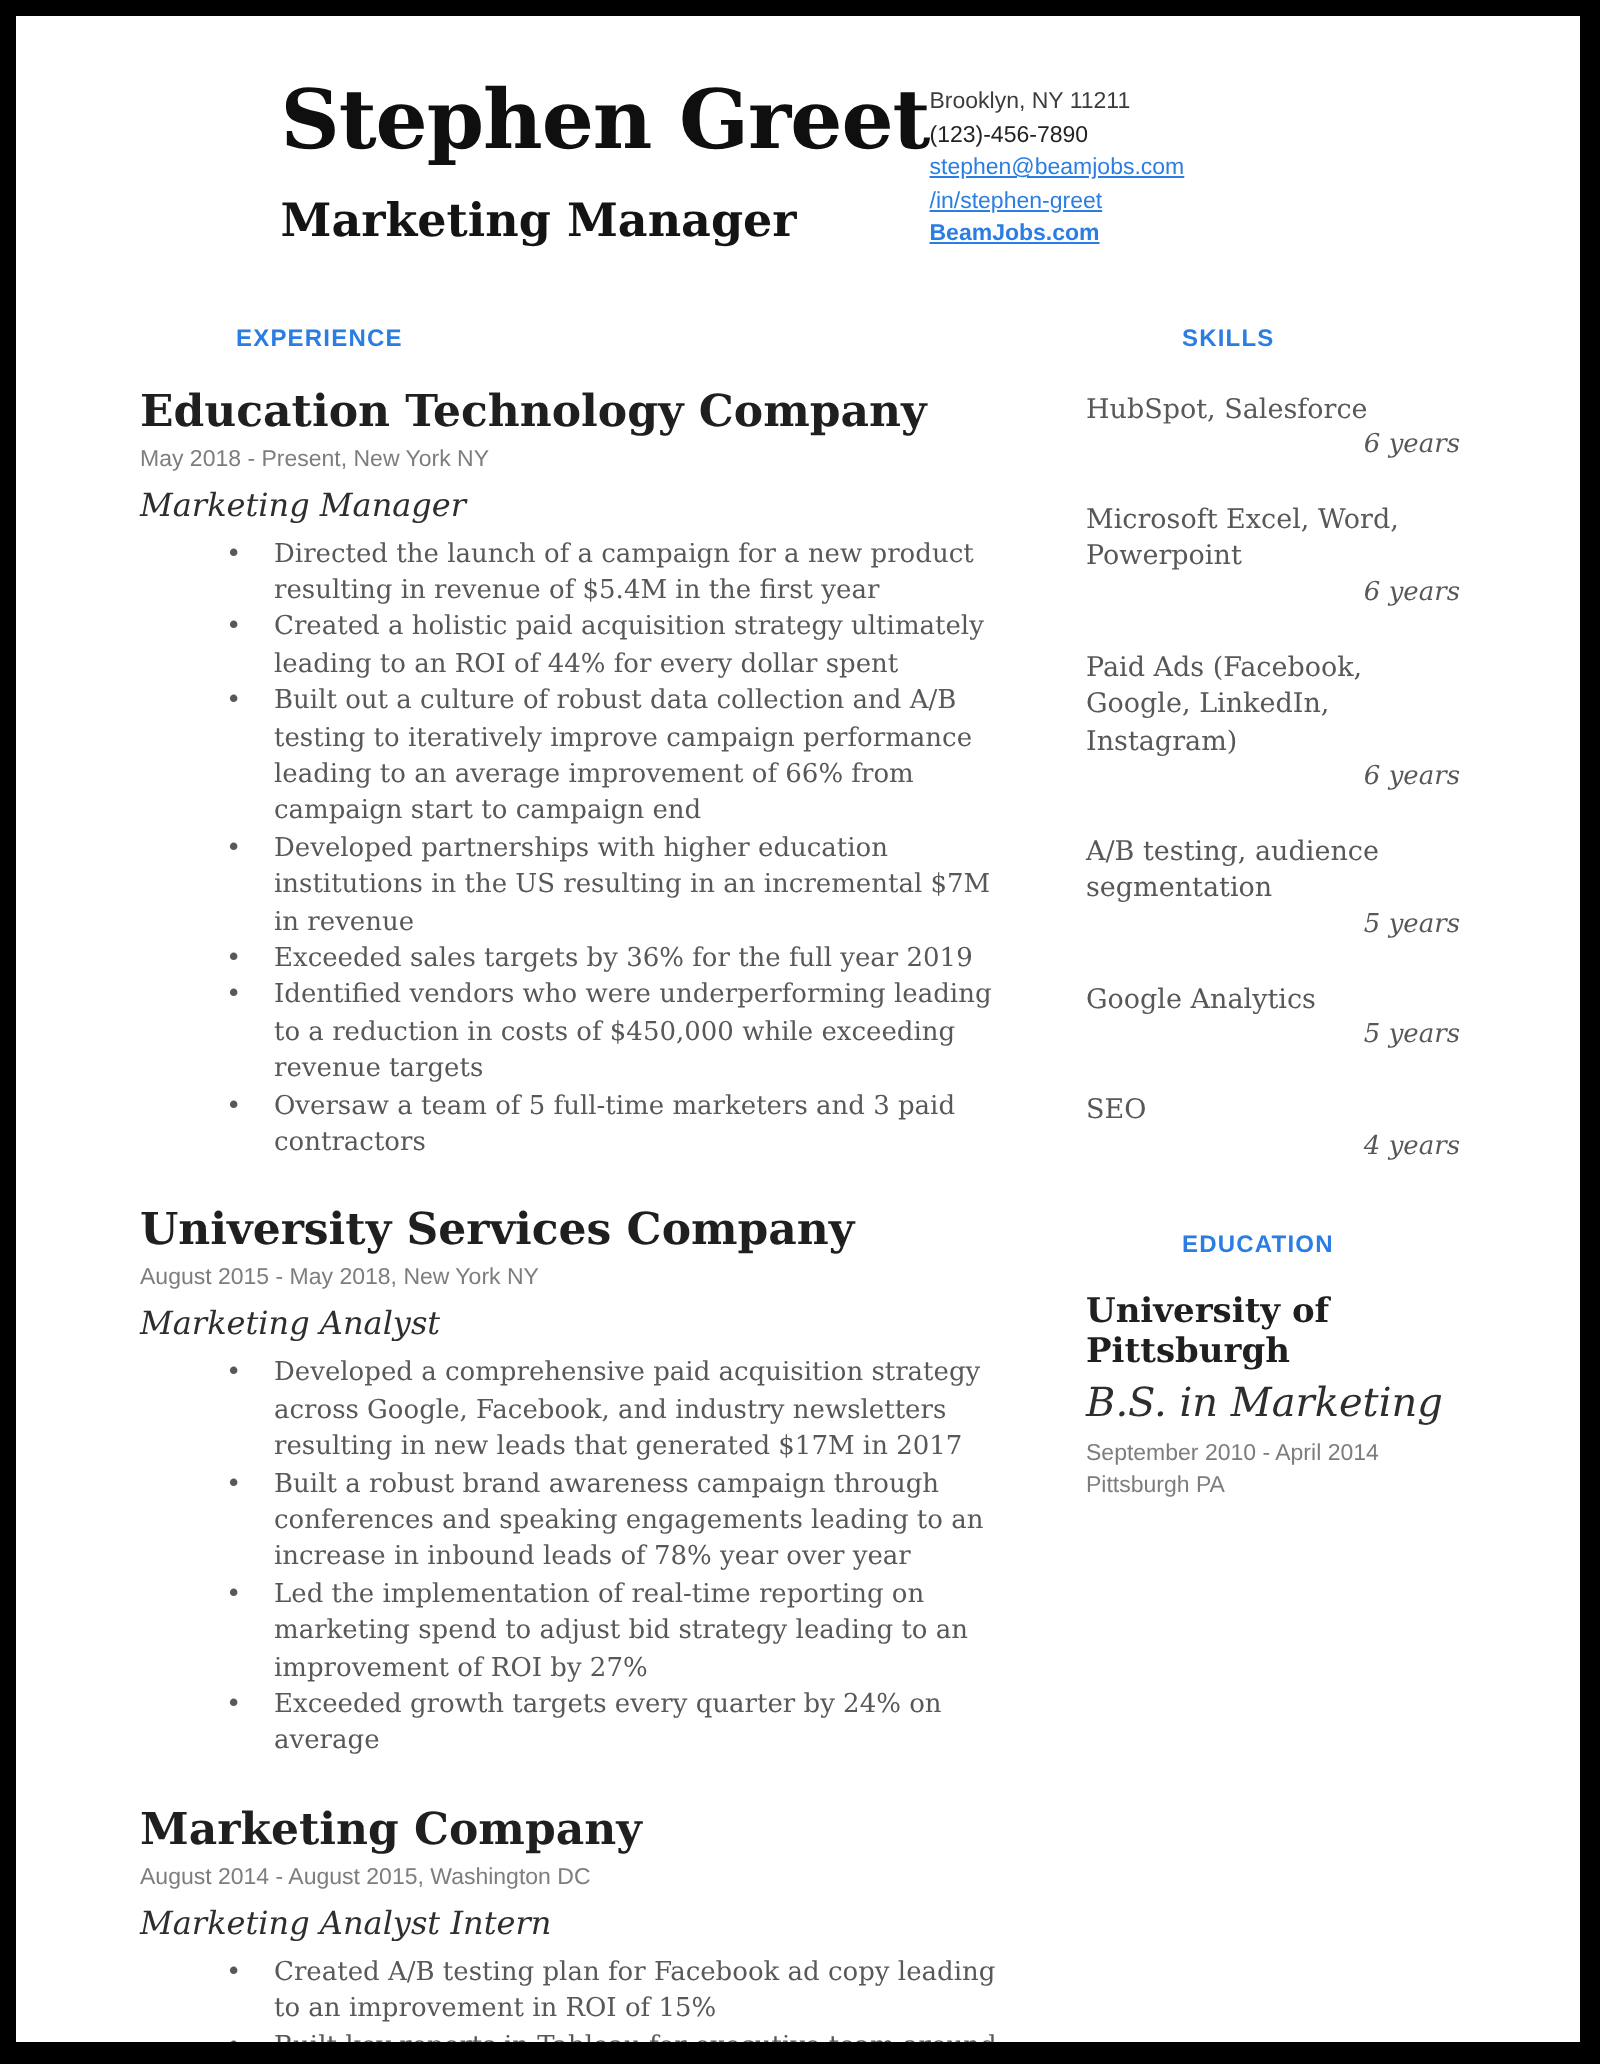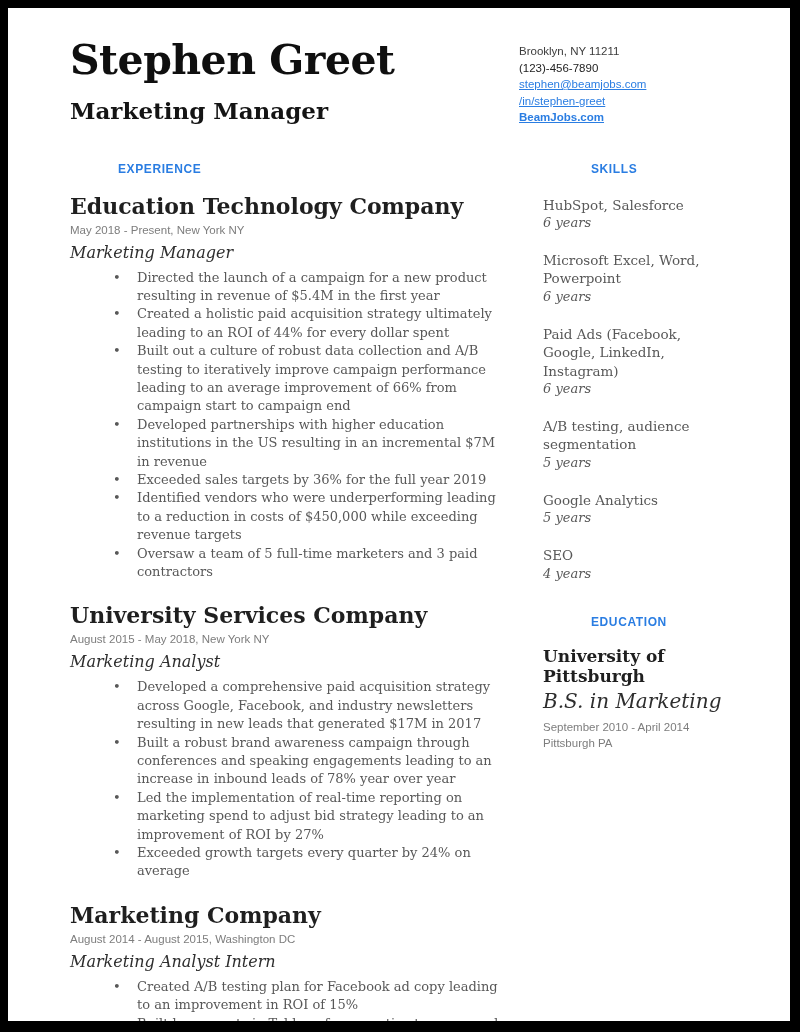--- a/index.html
+++ b/index.html
@@ -16,21 +16,21 @@
     padding:8px 10px 11px 8px;
     font-family:"Liberation Sans",sans-serif;
   }
   .page{
     width:100%;height:100%;
     background:#fff;
     overflow:hidden;
     padding:30px 60px 0 62px;
   }
   
-  .header{display:flex;justify-content:space-between;align-items:flex-start;}
+  .header{display:flex;justify-content:center;align-items:flex-start;margin-left:16px;}
   .name{
     font-family:"DejaVu Serif","Liberation Serif",serif;
     font-weight:700;font-size:41px;line-height:1.1;
     color:#0f0f0f;letter-spacing:-0.5px;
   }
   .job-headline{
     font-family:"DejaVu Serif","Liberation Serif",serif;
     font-weight:700;font-size:23px;color:#141414;
     margin-top:14px;
   }
@@ -74,21 +74,21 @@
   }
   
   .skills-list{margin-top:20px;}
   .skill{margin-bottom:19px;}
   .skill-name{
     font-family:"DejaVu Serif","Liberation Serif",serif;
     font-size:13.5px;line-height:18.4px;color:var(--body-text);
   }
   .skill-years{
     font-family:"DejaVu Serif","Liberation Serif",serif;
-    font-style:italic;font-size:13px;line-height:18px;color:var(--body-text);
+    font-style:italic;font-size:13px;line-height:18px;color:var(--body-text);text-align:right;
   }
   
   .education-section{margin-top:32px;}
   .school{margin-top:17px;}
   .school-name{
     font-family:"DejaVu Serif","Liberation Serif",serif;
     font-weight:700;font-size:17px;color:#1f1f1f;
   }
   .degree{
     font-family:"DejaVu Serif","Liberation Serif",serif;

